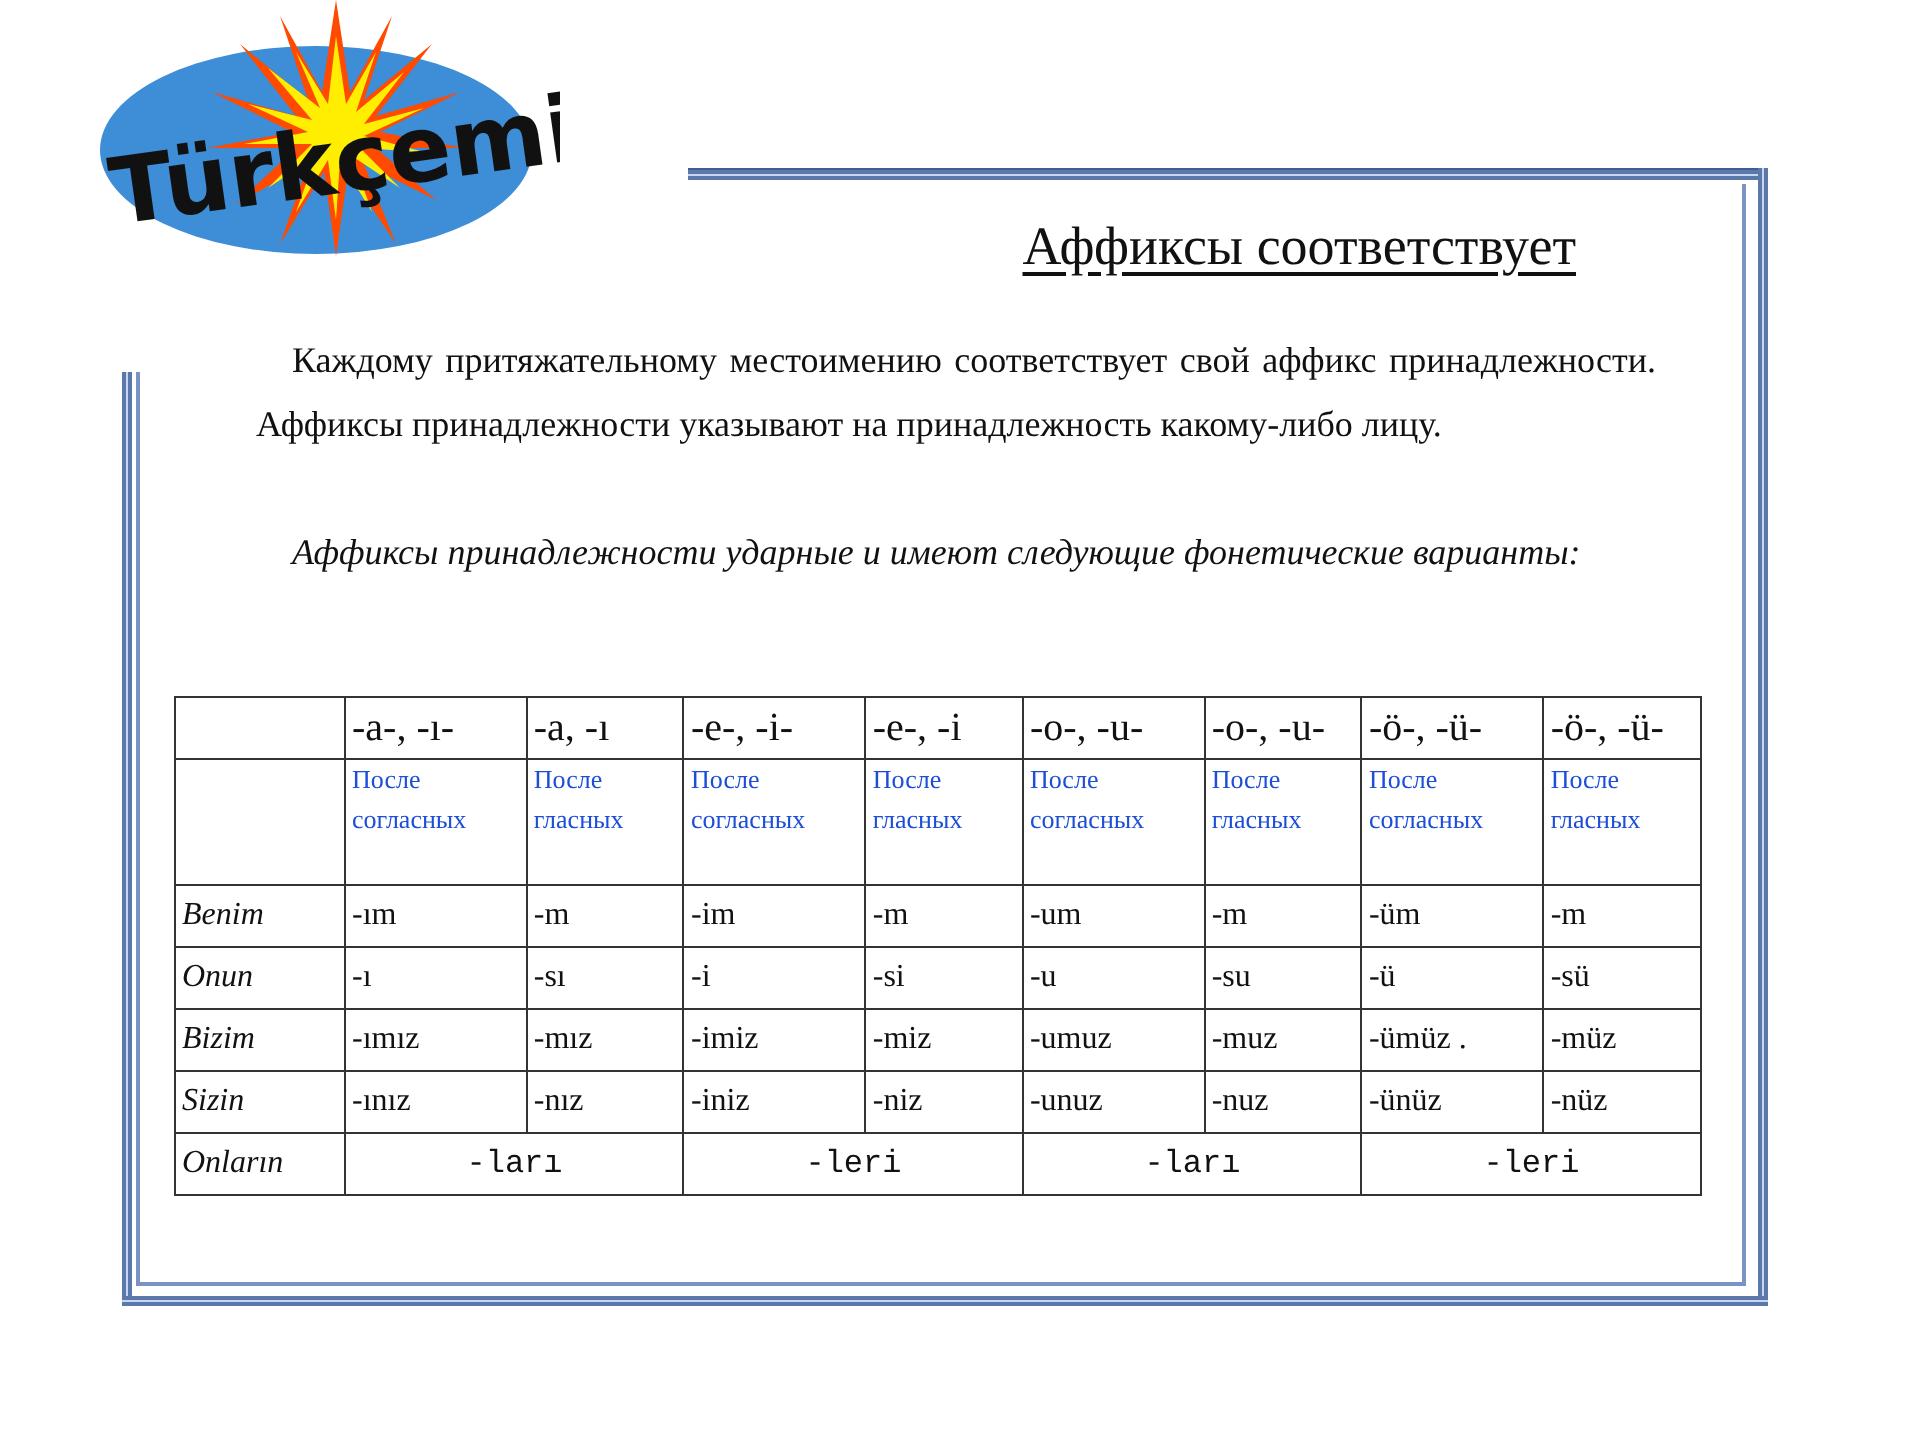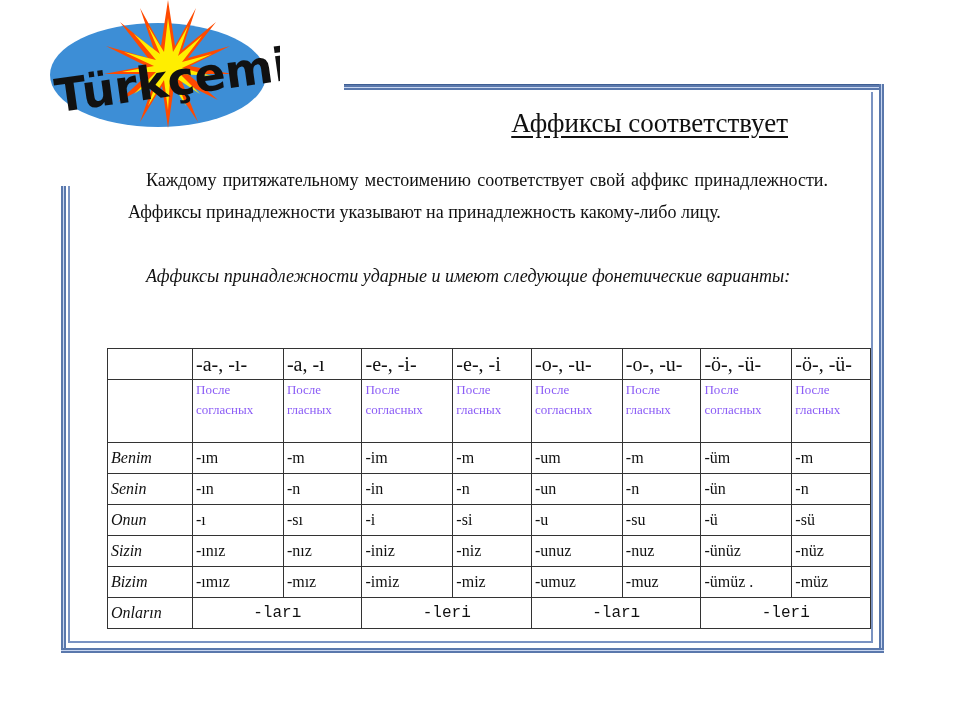--- a/index.html
+++ b/index.html
@@ -22,24 +22,24 @@
   .logo { position: absolute; left: 40px; top: 0; width: 240px; height: 150px; }
   .logo svg { position: absolute; left: 0; top: 0; }
 
   .title { position: absolute; left: 340px; top: 108px; width: 538px; text-align: right; padding-right: 90px; box-sizing: border-box; font-size: 27px; text-decoration: underline; text-underline-offset: 4px; }
 
   .para { position: absolute; left: 128px; width: 700px; font-size: 18px; line-height: 32px; text-align: justify; text-align-last: justify; }
   .para.last-left { text-align-last: left; }
   .p1 { top: 164px; }
   .p2 { top: 260px; }
 
-  table.aff { position: absolute; left: 87px; top: 348px; width: 764px; border-collapse: collapse; font-family: "Liberation Serif", serif; margin-left: 20px; }
+  table.aff { position: absolute; left: 87px; top: 348px; width: 764px; border-collapse: collapse; font-family: "Liberation Serif", serif; }
   table.aff td { border: 1px solid #333; padding: 0 3px; vertical-align: top; }
   table.aff tr.hdr td { height: 30px; font-size: 20px; vertical-align: middle; }
-  table.aff tr.sub td { height: 62px; font-size: 13px; line-height: 20px; color: #8b5cf6; }
+  table.aff tr.sub td { height: 62px; font-size: 13px; line-height: 20px; color: #1d4ed8; }
   table.aff tr.row td { height: 30px; font-size: 16px; vertical-align: middle; }
   table.aff td.pron { font-style: italic; font-size: 17px; width: 78px; }
   table.aff td.merged { text-align: center; font-family: Liberation Mono, monospace; }
 </style>
 </head>
 <body>
 
 <div class="logo">
   <svg width="240" height="150" viewBox="0 0 240 150">
     <ellipse cx="118" cy="75" rx="108" ry="52" fill="#3d8ed6"></ellipse>
@@ -93,64 +93,53 @@
     <td>-ım</td>
     <td>-m</td>
     <td>-im</td>
     <td>-m</td>
     <td>-um</td>
     <td>-m</td>
     <td>-üm</td>
     <td>-m</td>
   </tr>
   <tr class="row">
-    <td class="pron">Senin</td>
-    <td>-ın</td>
-    <td>-n</td>
-    <td>-in</td>
-    <td>-n</td>
-    <td>-un</td>
-    <td>-n</td>
-    <td>-ün</td>
-    <td>-n</td>
-  </tr>
-  <tr class="row">
     <td class="pron">Onun</td>
     <td>-ı</td>
     <td>-sı</td>
     <td>-i</td>
     <td>-si</td>
     <td>-u</td>
     <td>-su</td>
     <td>-ü</td>
     <td>-sü</td>
+  </tr>
+  <tr class="row">
+    <td class="pron">Bizim</td>
+    <td>-ımız</td>
+    <td>-mız</td>
+    <td>-imiz</td>
+    <td>-miz</td>
+    <td>-umuz</td>
+    <td>-muz</td>
+    <td>-ümüz .</td>
+    <td>-müz</td>
   </tr>
   <tr class="row">
     <td class="pron">Sizin</td>
     <td>-ınız</td>
     <td>-nız</td>
     <td>-iniz</td>
     <td>-niz</td>
     <td>-unuz</td>
     <td>-nuz</td>
     <td>-ünüz</td>
     <td>-nüz</td>
   </tr>
   <tr class="row">
-    <td class="pron">Bizim</td>
-    <td>-ımız</td>
-    <td>-mız</td>
-    <td>-imiz</td>
-    <td>-miz</td>
-    <td>-umuz</td>
-    <td>-muz</td>
-    <td>-ümüz .</td>
-    <td>-müz</td>
-  </tr>
-  <tr class="row">
     <td class="pron">Onların</td>
     <td class="merged" colspan="2">-ları</td>
     <td class="merged" colspan="2">-leri</td>
     <td class="merged" colspan="2">-ları</td>
     <td class="merged" colspan="2">-leri</td>
   </tr>
 </tbody>
   </table>
 
 </body></html>

